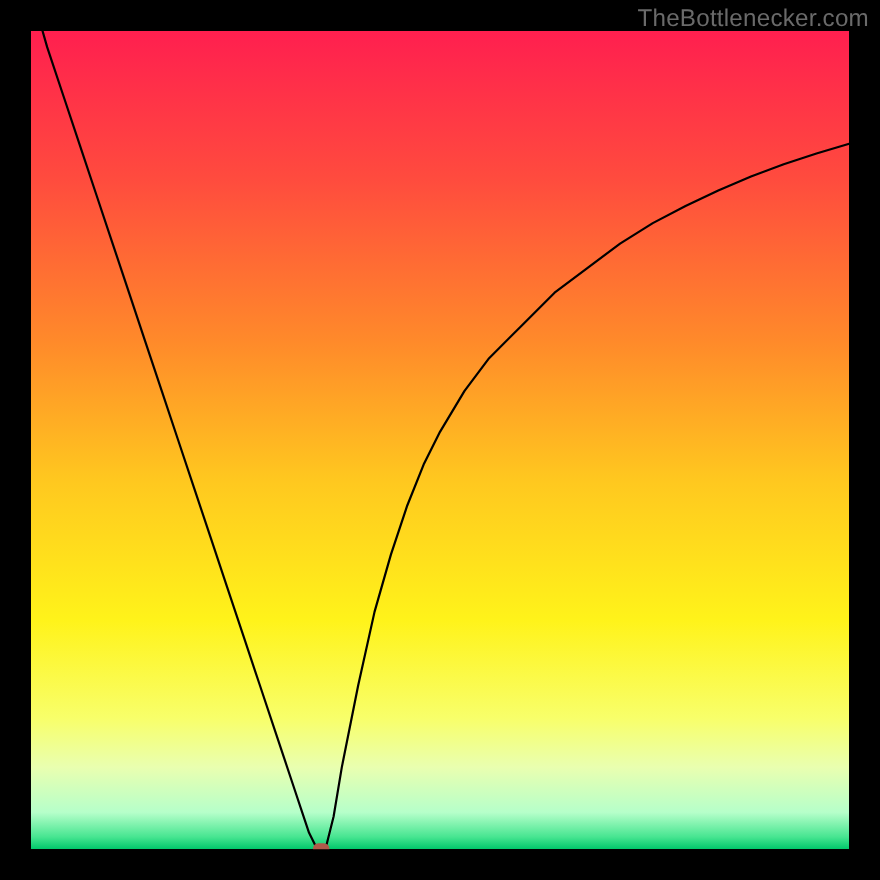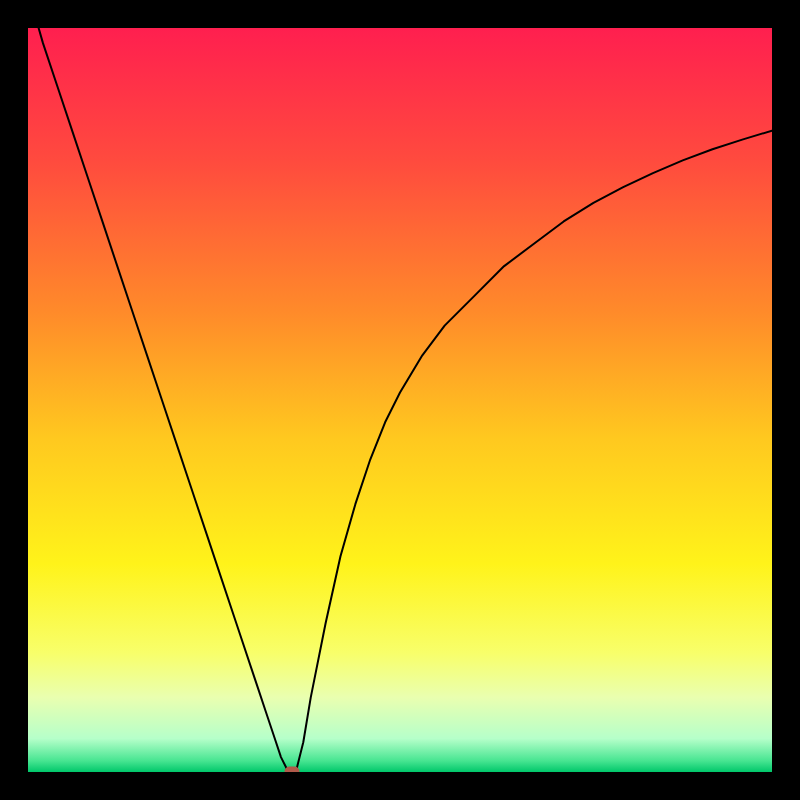--- a/index.html
+++ b/index.html
@@ -57,20 +57,21 @@
     font-weight: 500;
     letter-spacing: 0.2px;
     user-select: none;
   }
 </style>
 </head>
 <body>
 
 <div class="frame">
 
+  <div class="watermark">TheBottlenecker.com</div>
 
   <div class="plot">
     <svg class="gradient" viewBox="0 0 100 100" preserveAspectRatio="none">
       <defs>
         <linearGradient id="bg-grad" x1="0" y1="0" x2="0" y2="1">
             <stop offset="0%" stop-color="#ff1f4f"></stop>
             <stop offset="18%" stop-color="#ff4b3e"></stop>
             <stop offset="38%" stop-color="#ff8a2a"></stop>
             <stop offset="55.00000000000001%" stop-color="#ffc81f"></stop>
             <stop offset="72%" stop-color="#fff31a"></stop>

